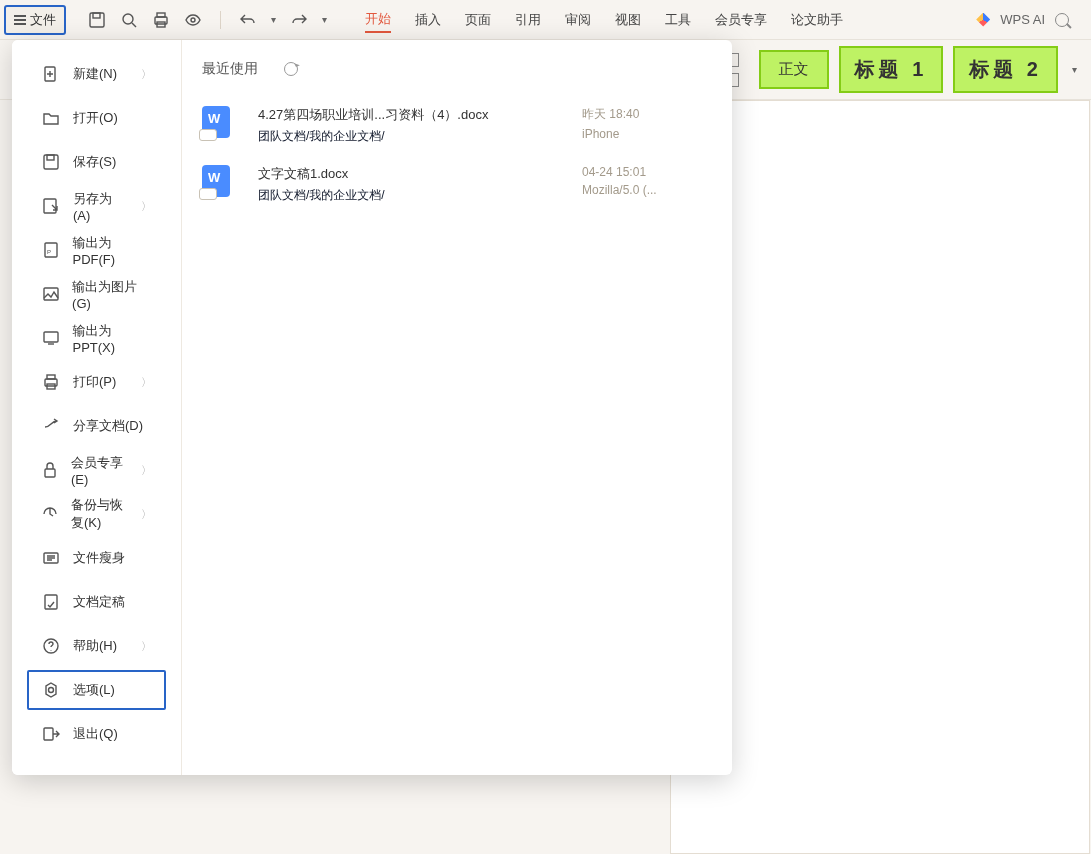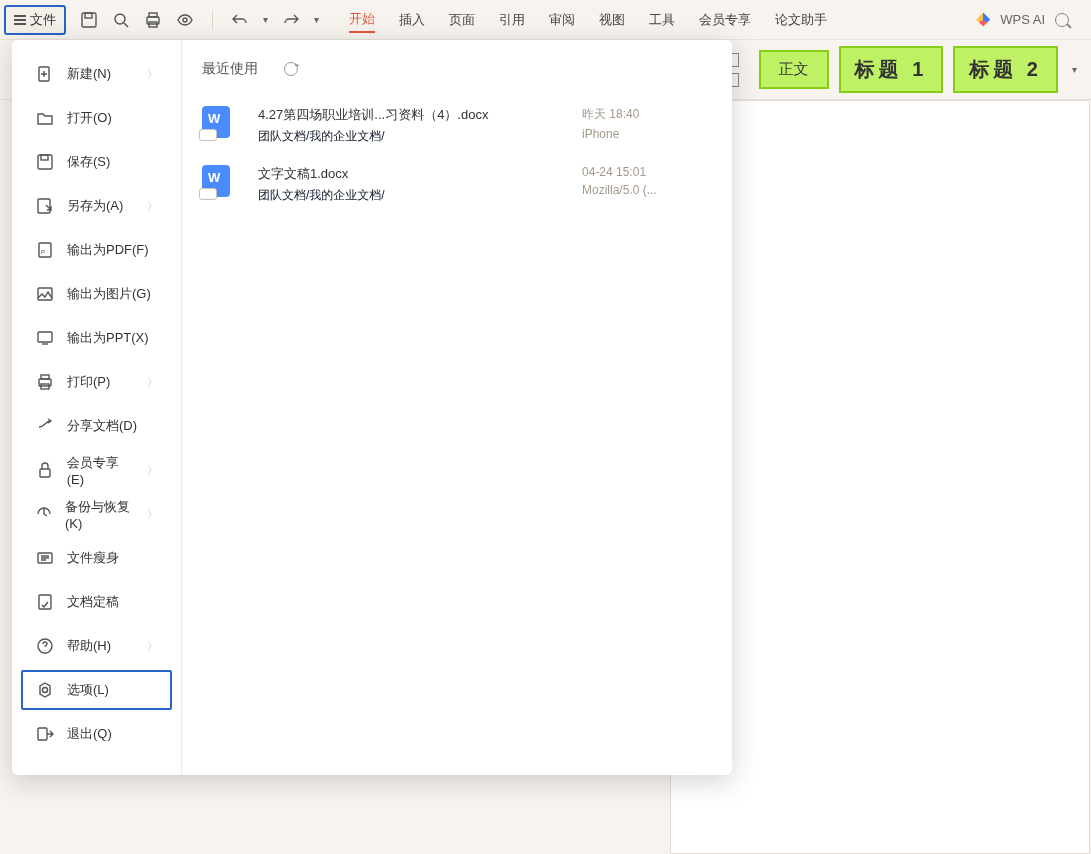--- a/index.html
+++ b/index.html
@@ -12,21 +12,21 @@
     font-size: 13px;
     color: #333;
   }
 
   
   .topbar {
     display: flex;
     align-items: center;
     height: 40px;
     padding: 0 4px;
-    gap: 0;
+    gap: 8px;
     background: #f7f4f0;
     border-bottom: 1px solid #e7e2da;
   }
   .file-btn {
     display: flex; align-items: center; gap: 4px;
     padding: 4px 8px;
     border: 2px solid #2864c7;
     border-radius: 3px;
     cursor: pointer;
     background: #f3efe9;
@@ -93,21 +93,21 @@
   .file-panel {
     position:absolute; left:12px; top:40px;
     width:720px; height:735px;
     background:#fff;
     border-radius:6px;
     box-shadow: 0 6px 28px rgba(0,0,0,0.18);
     display:flex;
     overflow:hidden;
   }
   .file-sidebar {
-    width:170px; padding:12px 7px;
+    width:170px; padding:12px 13px;
     border-right:1px solid #eee9e1;
     background:#fff;
     display:flex; flex-direction:column;
   }
   .file-item {
     display:flex; align-items:center;
     height:44px; padding: 0 16px;
     cursor:pointer; color:#333;
     position:relative;
     gap:12px;

